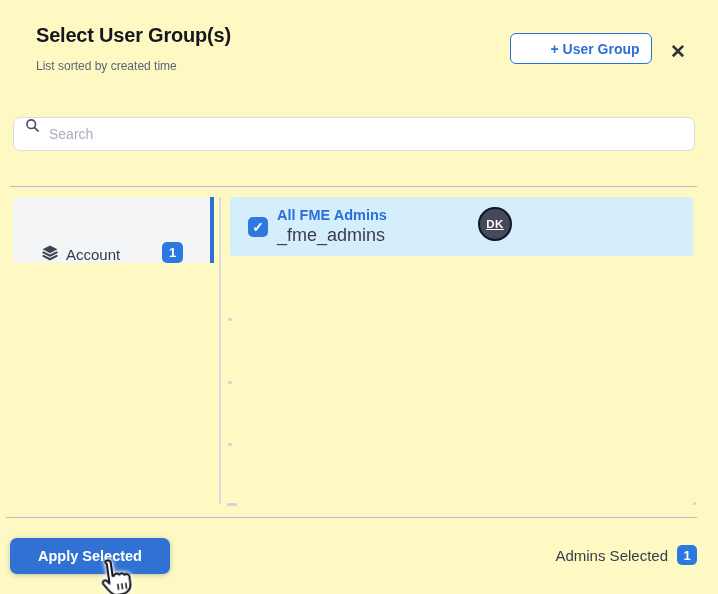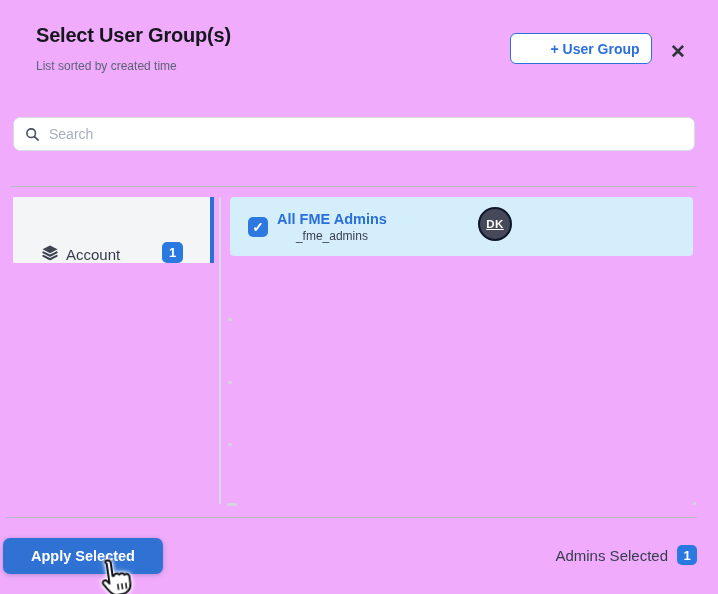--- a/index.html
+++ b/index.html
@@ -5,21 +5,21 @@
   * { margin: 0; padding: 0; box-sizing: border-box; }
   html, body { background: #ffffff; }
   body {
     font-family: "Liberation Sans", sans-serif;
     width: 718px; height: 594px;
     overflow: hidden;
   }
   .modal {
     position: relative;
     width: 718px; height: 594px;
-    background: #f0abfc;
+    background: #fef9c3;
     overflow: hidden;
   }
   
   .title {
     position: absolute; left: 36px; top: 24px;
     font-size: 20px; font-weight: 700; color: #15171d;
     letter-spacing: -0.2px;
   }
   .subtitle {
     position: absolute; left: 36px; top: 59px;
@@ -43,21 +43,21 @@
     font-size: 19px; font-weight: 600; color: #2f333d;
     display: flex; align-items: center; justify-content: center;
     font-family: inherit; line-height: 1;
   }
   
   .search-box {
     position: absolute; left: 13px; top: 117px;
     width: 682px; height: 34px;
     border: 1px solid #d9dce3; border-radius: 7px;
     background: #ffffff;
-    display: flex; align-items: center;
+    display: flex; 
   }
   .search-box svg { margin-left: 11px; flex: 0 0 auto; }
   .search-input {
     border: none; outline: none; background: transparent;
     font-family: inherit; font-size: 14px; color: #3a3f50;
     margin-left: 9px; width: 600px; height: 100%;
   }
   .search-input::placeholder { color: #a9aebd; }
   
   .divider-top, .divider-bottom {
@@ -105,42 +105,42 @@
   .checkbox {
     margin-left: 18px; flex: 0 0 auto;
     width: 20px; height: 20px;
     background: #2e79e0; border-radius: 5px;
     color: #ffffff; font-size: 14px; font-weight: 700;
     display: flex; align-items: center; justify-content: center;
     cursor: pointer; line-height: 1;
   }
   .group-texts { margin-left: 9px; display: flex; flex-direction: column; }
   .group-name { font-size: 14.5px; font-weight: 700; color: #2a6fdb; }
-  .group-id { font-size: 12px; color: #3a3e4d; margin-top: 2px; text-align: center; }
+  .group-id { font-size: 18px; color: #3a3e4d; margin-top: 2px; }
   .avatar {
     position: absolute; left: 248px; top: 10px;
     width: 34px; height: 34px; border-radius: 50%;
     background: #45495a; border: 2px solid #0f172a;
     color: #ffffff; font-size: 11.5px; font-weight: 700;
     letter-spacing: 0.5px;
     display: flex; align-items: center; justify-content: center; text-decoration: underline;
   }
   
   .dot {
     position: absolute; background: #d2d5dc; border-radius: 1px;
     width: 4px; height: 3px; left: 228px;
   }
   .dot-1 { top: 318px; }
   .dot-2 { top: 381px; }
   .dot-3 { top: 443px; }
   .dot-4 { top: 503px; width: 10px; left: 227px; }
   .dot-5 { top: 502px; left: 693px; width: 3px; }
   
   .apply-btn {
-    position: absolute; left: 3px; top: 538px;
+    position: absolute; left: 10px; top: 538px;
     width: 160px; height: 36px;
     background: #2f72d3; border: none; border-radius: 7px;
     color: #ffffff; font-family: inherit;
     font-size: 14.5px; font-weight: 600;
     display: flex; align-items: center; justify-content: center;
     cursor: pointer;
     box-shadow: 0 1px 5px rgba(70, 90, 130, 0.35);
   }
   .hand-cursor {
     position: absolute; left: 92px; top: 556px;

